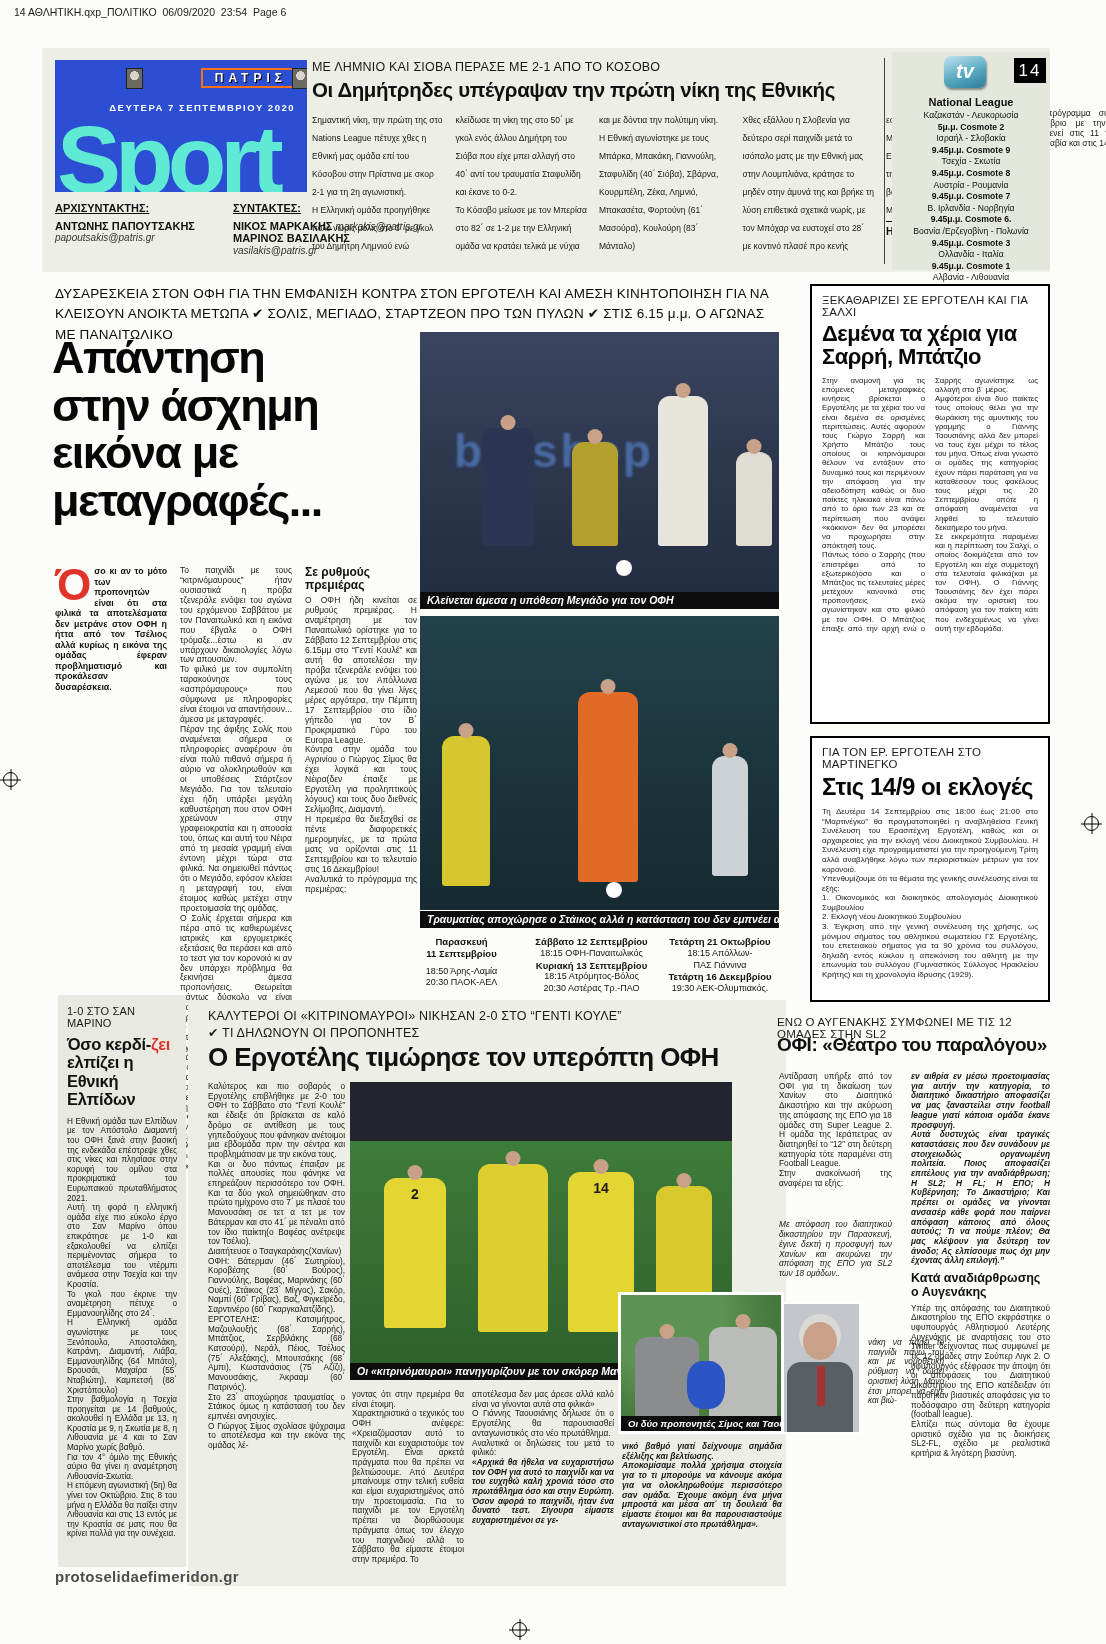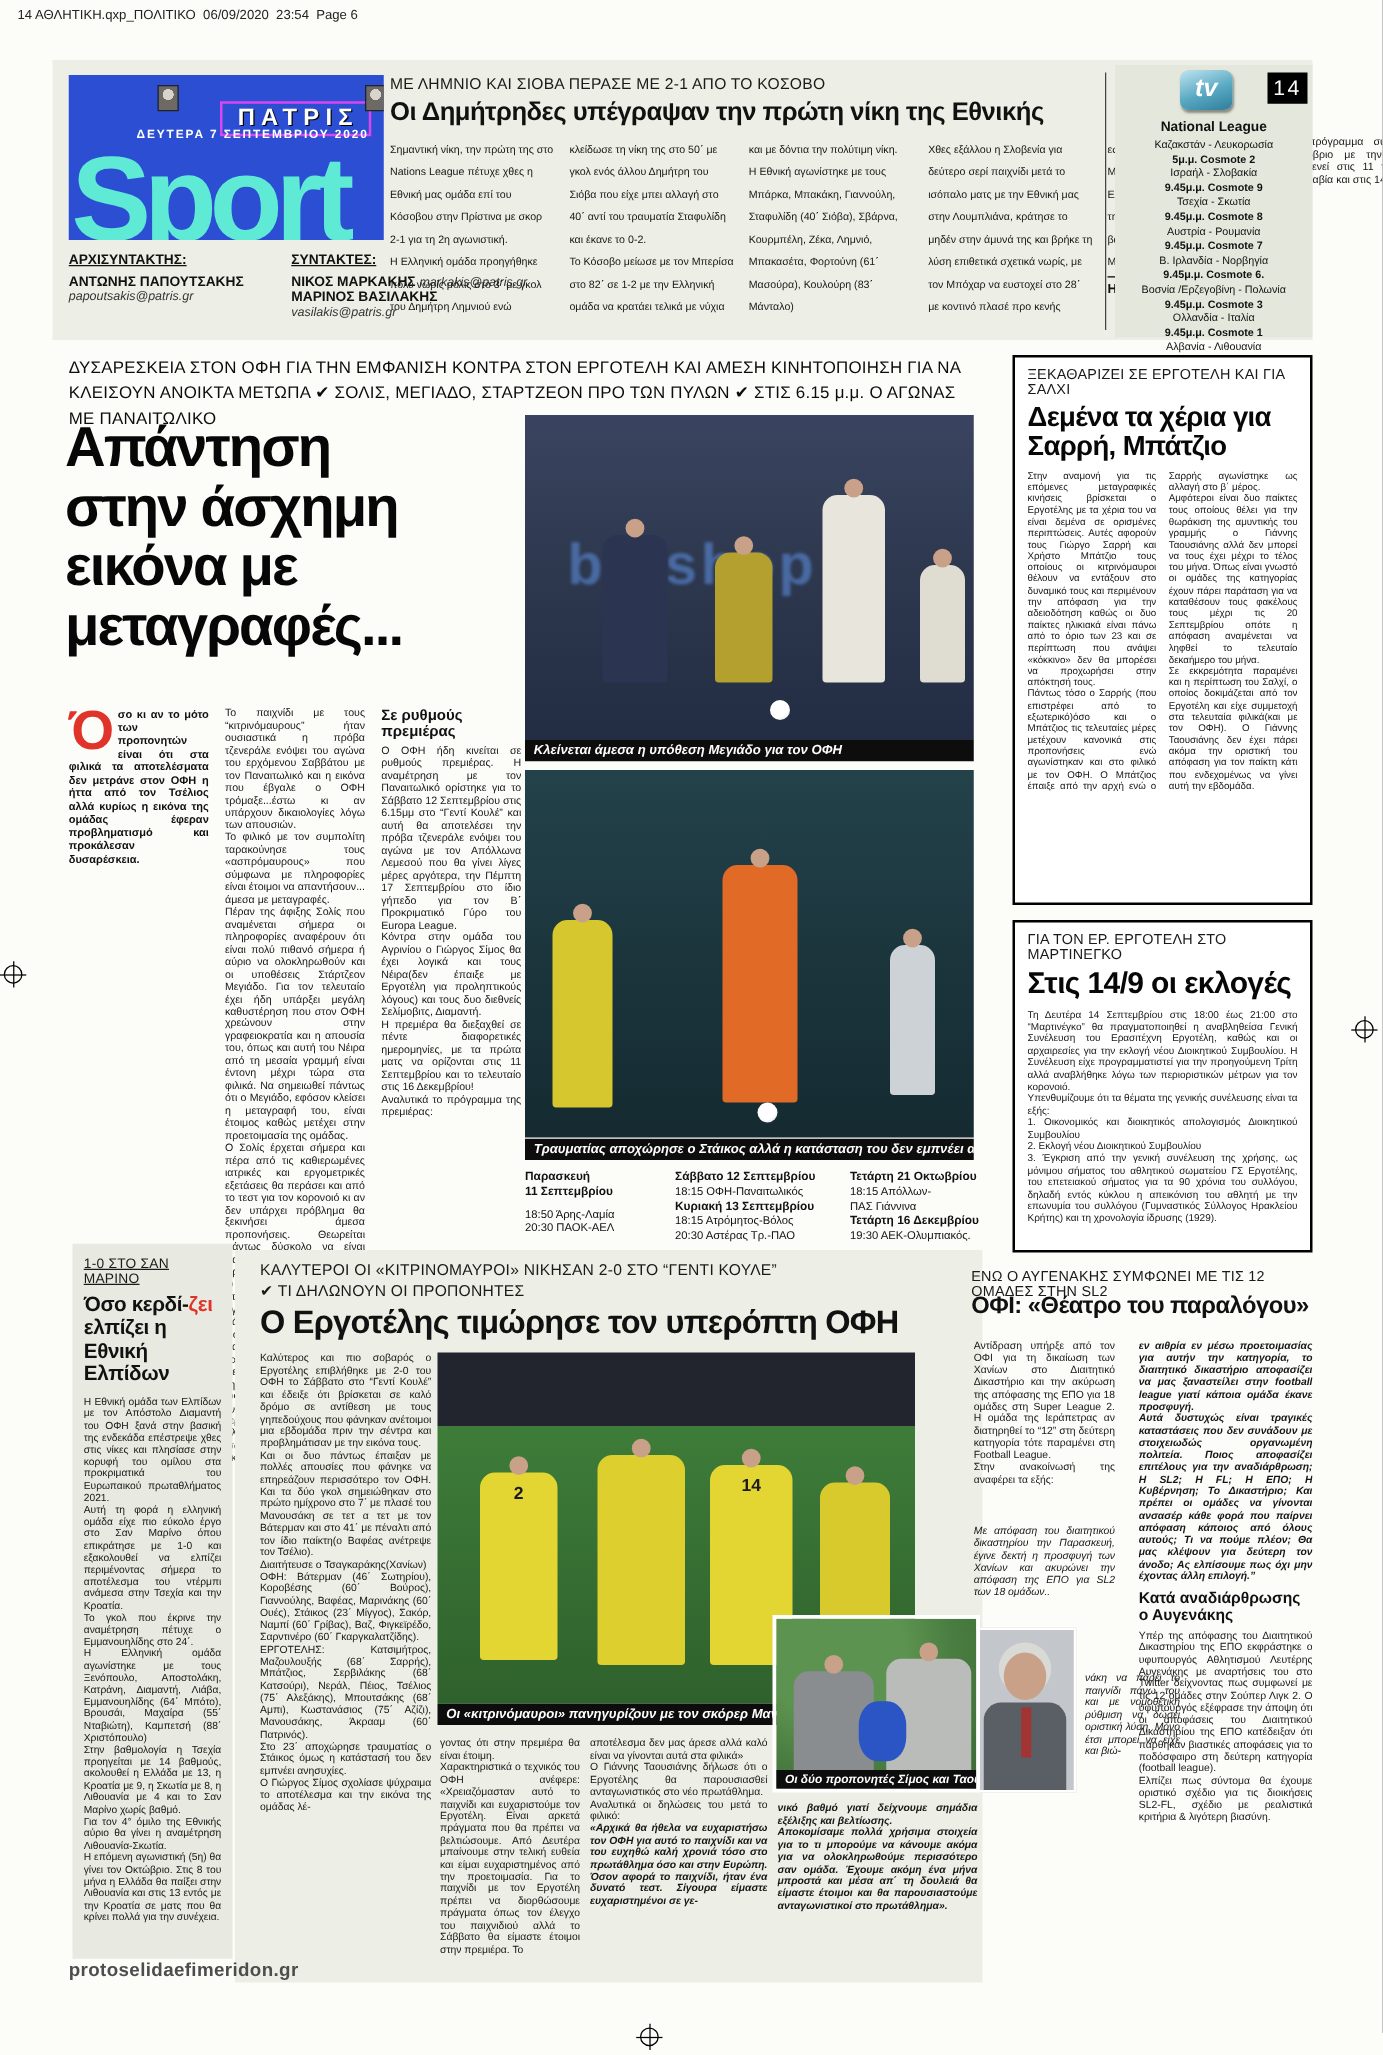--- a/index.html
+++ b/index.html
@@ -11,22 +11,22 @@
   
   .regmark{position:absolute;width:13px;height:13px;border:1.5px solid #000;border-radius:50%;}
   .regmark::before{content:"";position:absolute;left:50%;top:-4px;bottom:-4px;width:1px;background:#000;transform:translateX(-50%);}
   .regmark::after{content:"";position:absolute;top:50%;left:-4px;right:-4px;height:1px;background:#000;transform:translateY(-50%);}
   
   .band{position:absolute;background:#edefe6;}
   
   .logo-box{position:absolute;left:55px;top:60px;width:252px;height:132px;background:#2b4ed2;overflow:hidden;}
   .sport-word{position:absolute;left:2px;bottom:-16px;color:#5eead4;font-weight:bold;font-size:96px;
               letter-spacing:-6px;line-height:1;}
-  .patris{position:absolute;right:10px;top:21px;border:2px solid #d946ef;color:#fff;font-weight:bold;
-          font-size:19px;letter-spacing:5px;padding:1px 8px 1px 12px;text-shadow:1px 1px 0 #000;}
+  .patris{position:absolute;right:10px;top:8px;border:2px solid #f97316;color:#fff;font-weight:bold;
+          font-size:12px;letter-spacing:5px;padding:1px 8px 1px 12px;text-shadow:1px 1px 0 #000;}
   .logo-date{position:absolute;right:12px;top:42px;color:#fff;font-size:9.5px;font-weight:bold;letter-spacing:1.5px;}
   .portrait{position:absolute;width:15px;height:19px;background:radial-gradient(circle at 50% 35%,#d8d4cc 0 30%,#6d6a64 31% 100%);
             border:1px solid #222;}
   .staff{position:absolute;left:55px;top:202px;width:350px;font-size:11px;}
   .staff-label{font-weight:bold;text-decoration:underline;margin-bott
 om:3px;}
   .staff-name{font-weight:bold;}
   .staff-email{font-style:italic;color:#333;font-size:10px;}
   
   .na{position:absolute;left:312px;top:60px;width:562px;}
@@ -60,34 +60,34 @@
   .photo{position:absolute;overflow:hidden;}
   .bar{position:absolute;background:#0d0d0d;color:#fff;font-style:italic;font-weight:bold;font-size:10.5px;
        line-height:17px;padding:0 7px;white-space:nowrap;overflow:hidden;}
   .fig{position:absolute;border-radius:12px 12px 3px 3px;}
   .fig::before{content:"";position:absolute;left:50%;top:-13px;transform:translateX(-50%);
                width:15px;height:15px;border-radius:50%;background:#c9a188;}
   .jnum{display:block;text-align:center;font-weight:bold;color:#1c1c1c;font-size:14px;margin-top:8px;}
   .ball{position:absolute;width:16px;height:16px;border-radius:50%;background:radial-gradient(circle at 35% 30%,#fff 0 60%,#cfcfcf 100%);}
   .adtext{position:absolute;font-weight:bold;color:rgba(95,145,230,.55);letter-spacing:3px;filter:blur(1.2px);}
   
-  .sched{position:absolute;left:420px;top:936px;width:372px;display:flex;justify-content:space-between;text-align:left;}
+  .sched{position:absolute;left:404px;top:936px;width:372px;display:flex;justify-content:space-between;text-align:center;}
   .sch-col{}
   .sch-b{font-weight:bold;font-size:9.5px;line-height:1.25;}
   .sch-m{font-size:9px;line-height:1.3;}
   .sch-gap{height:6px;}
   
   .boxart{position:absolute;background:#fff;border:2px solid #000;padding:8px 10px;box-sizing:border-box;}
   .box-kicker{font-size:11.5px;letter-spacing:0.2px;}
   .box-headline{font-weight:bold;letter-spacing:-0.5px;line-height:1.04;margin:5px 0 7px 0;color:#070707;}
   .hands-body{columns:2;column-gap:10px;height:330px;font-size:7.8px;line-height:1.18;}
   .elect-body{font-size:8px;line-height:1.2;height:186px;}
   
   .bl-box{position:absolute;left:58px;top:995px;width:128px;height:572px;background:#e8eae1;padding:10px 9px;box-sizing:border-box;}
-  .bl-kicker{font-size:11px;text-decoration:underline;}
+  .bl-kicker{font-size:11px;}
   .bl-headline{font-size:16.5px;font-weight:bold;line-height:1.12;letter-spacing:-0.3px;margin:6px 0 8px 0;}
   .red{color:#e0342b;}
   .bm-kicker{position:absolute;left:208px;top:1008px;width:540px;font-size:12.5px;line-height:1.35;}
   .bm-headline{position:absolute;left:208px;top:1042px;width:540px;font-size:26px;font-weight:bold;letter-spacing:-0.6px;}
   .quote{font-style:italic;font-weight:bold;}
   .it{font-style:italic;margin-top:32px;}
   .sub3{font-weight:bold;font-size:12.5px;line-height:1.1;margin:6px 0 4px 0;}
   .footer-logo{position:absolute;left:55px;top:1568px;font-size:15px;font-weight:bold;color:#4d4d4d;letter-spacing:0.3px;}
 </style>
 </head>

